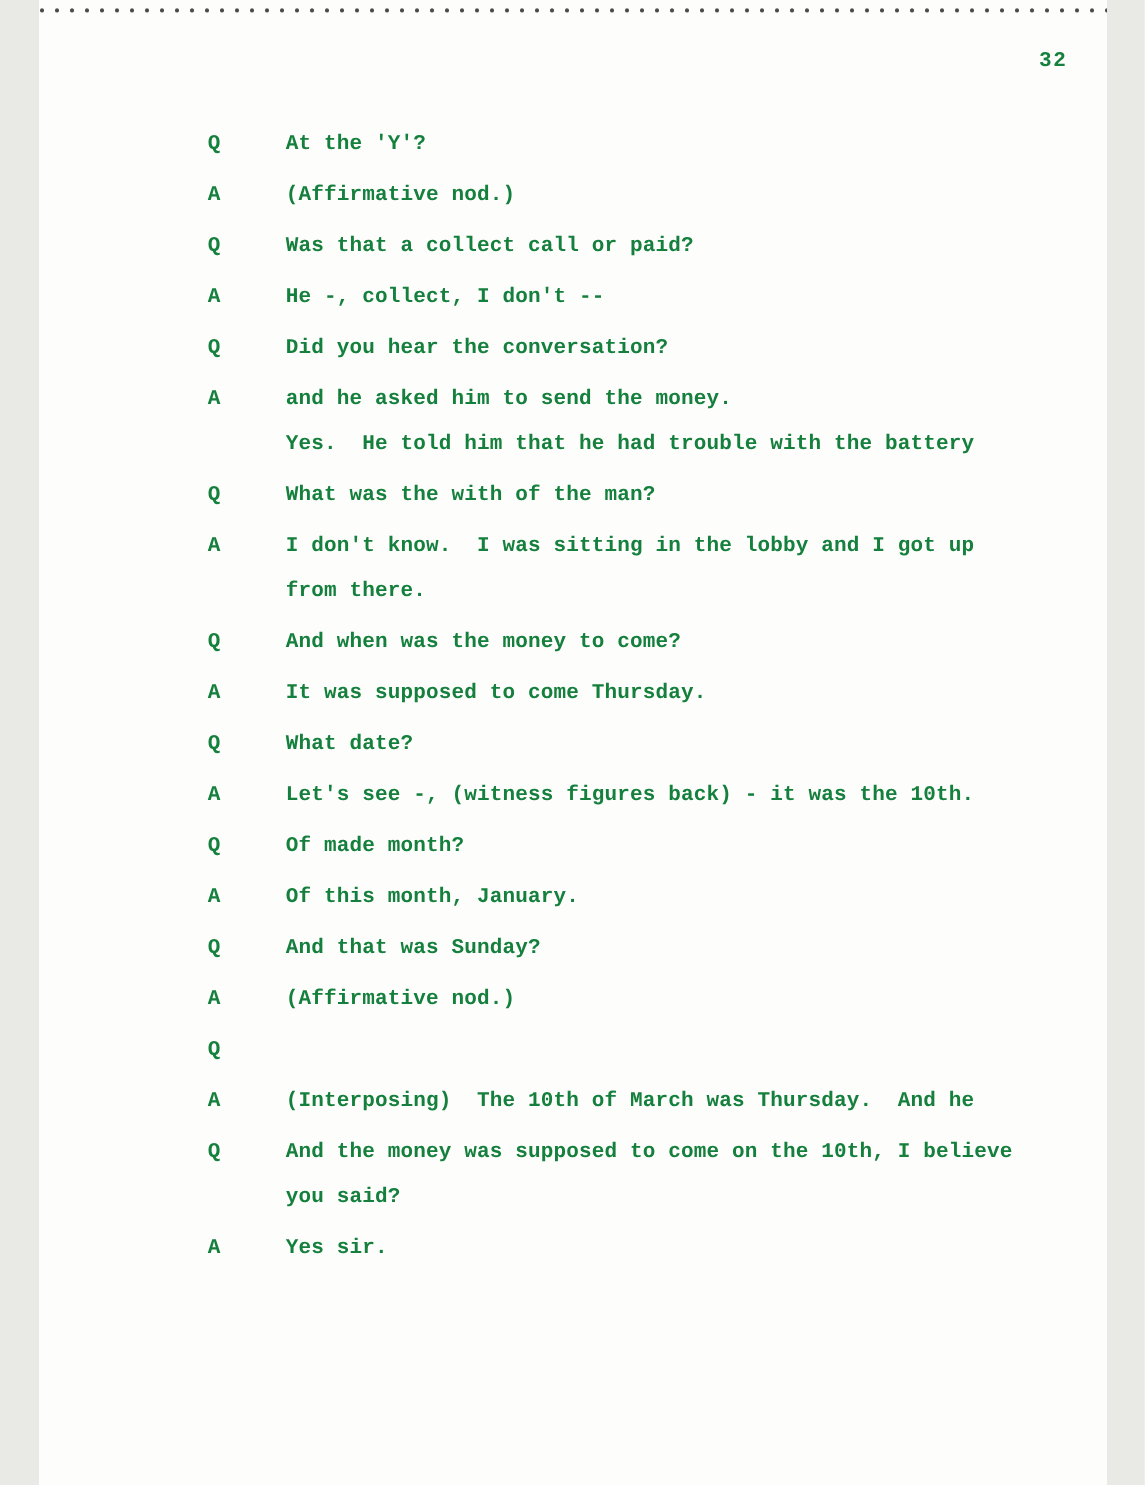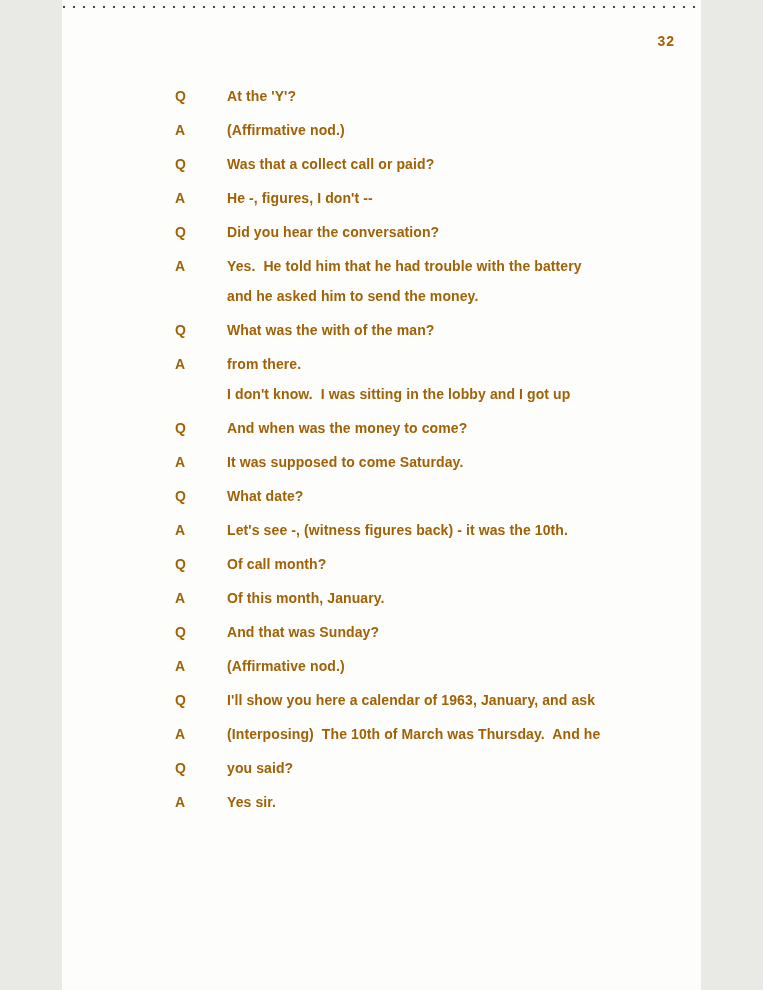--- a/index.html
+++ b/index.html
@@ -2,27 +2,27 @@
 <html><head>
 <meta charset="utf-8">
 <style>
   html, body {
     margin: 0;
     padding: 0;
     background: #e9e9e6;
   }
   .page {
     position: relative;
-    width: 639px;
+    width: 712px;
     height: 990px;
     margin: 0 auto;
     background: #fdfdfb;
     overflow: hidden;
-    font-family: Liberation Sans, sans-serif;
-    color: #a16207;
+    font-family: Liberation Mono, monospace;
+    color: #15803d;
   }
   .perforation {
     position: absolute;
     top: 5px;
     left: 0;
     right: 0;
     height: 5px;
     background-image: radial-gradient(circle at 2px 2px, #4a4a4a 1.1px, transparent 1.6px);
     background-size: 10px 5px;
     background-repeat: repeat-x;
@@ -84,77 +84,77 @@
       </div>
       <div class="entry">
         <span class="speaker">Q</span>
         <div class="text">
           <div class="line">Was that a collect call or paid?</div>
         </div>
       </div>
       <div class="entry">
         <span class="speaker">A</span>
         <div class="text">
-          <div class="line">He -, figures, I don't --</div>
+          <div class="line">He -, collect, I don't --</div>
         </div>
       </div>
       <div class="entry">
         <span class="speaker">Q</span>
         <div class="text">
           <div class="line">Did you hear the conversation?</div>
         </div>
       </div>
       <div class="entry">
         <span class="speaker">A</span>
         <div class="text">
+          <div class="line">and he asked him to send the money.</div>
           <div class="line">Yes.  He told him that he had trouble with the battery</div>
-          <div class="line">and he asked him to send the money.</div>
         </div>
       </div>
       <div class="entry">
         <span class="speaker">Q</span>
         <div class="text">
           <div class="line">What was the with of the man?</div>
         </div>
       </div>
       <div class="entry">
         <span class="speaker">A</span>
         <div class="text">
+          <div class="line">I don't know.  I was sitting in the lobby and I got up</div>
           <div class="line">from there.</div>
-          <div class="line">I don't know.  I was sitting in the lobby and I got up</div>
         </div>
       </div>
       <div class="entry">
         <span class="speaker">Q</span>
         <div class="text">
           <div class="line">And when was the money to come?</div>
         </div>
       </div>
       <div class="entry">
         <span class="speaker">A</span>
         <div class="text">
-          <div class="line">It was supposed to come Saturday.</div>
+          <div class="line">It was supposed to come Thursday.</div>
         </div>
       </div>
       <div class="entry">
         <span class="speaker">Q</span>
         <div class="text">
           <div class="line">What date?</div>
         </div>
       </div>
       <div class="entry">
         <span class="speaker">A</span>
         <div class="text">
           <div class="line">Let's see -, (witness figures back) - it was the 10th.</div>
         </div>
       </div>
       <div class="entry">
         <span class="speaker">Q</span>
         <div class="text">
-          <div class="line">Of call month?</div>
+          <div class="line">Of made month?</div>
         </div>
       </div>
       <div class="entry">
         <span class="speaker">A</span>
         <div class="text">
           <div class="line">Of this month, January.</div>
         </div>
       </div>
       <div class="entry">
         <span class="speaker">Q</span>
@@ -164,32 +164,32 @@
       </div>
       <div class="entry">
         <span class="speaker">A</span>
         <div class="text">
           <div class="line">(Affirmative nod.)</div>
         </div>
       </div>
       <div class="entry">
         <span class="speaker">Q</span>
         <div class="text">
-          <div class="line">I'll show you here a calendar of 1963, January, and ask</div>
         </div>
       </div>
       <div class="entry">
         <span class="speaker">A</span>
         <div class="text">
           <div class="line">(Interposing)  The 10th of March was Thursday.  And he</div>
         </div>
       </div>
       <div class="entry">
         <span class="speaker">Q</span>
         <div class="text">
+          <div class="line">And the money was supposed to come on the 10th, I believe</div>
           <div class="line">you said?</div>
         </div>
       </div>
       <div class="entry">
         <span class="speaker">A</span>
         <div class="text">
           <div class="line">Yes sir.</div>
         </div>
       </div>
     </div>

